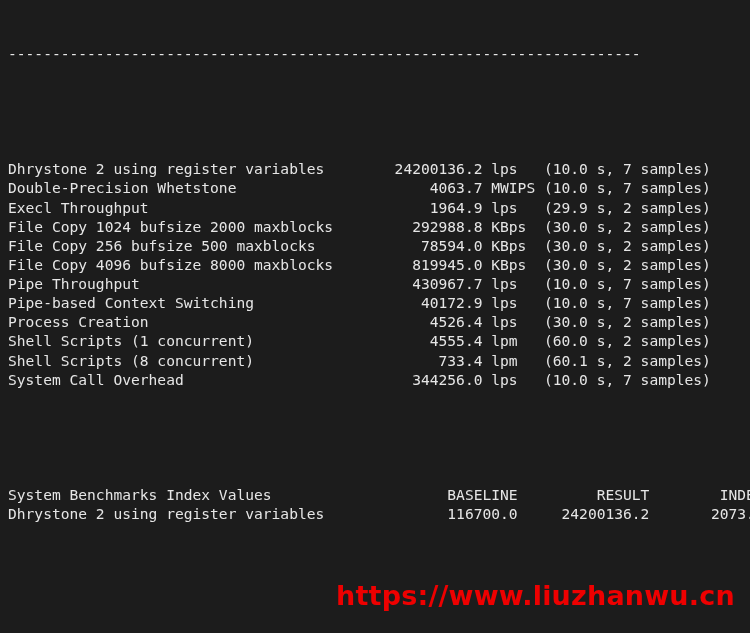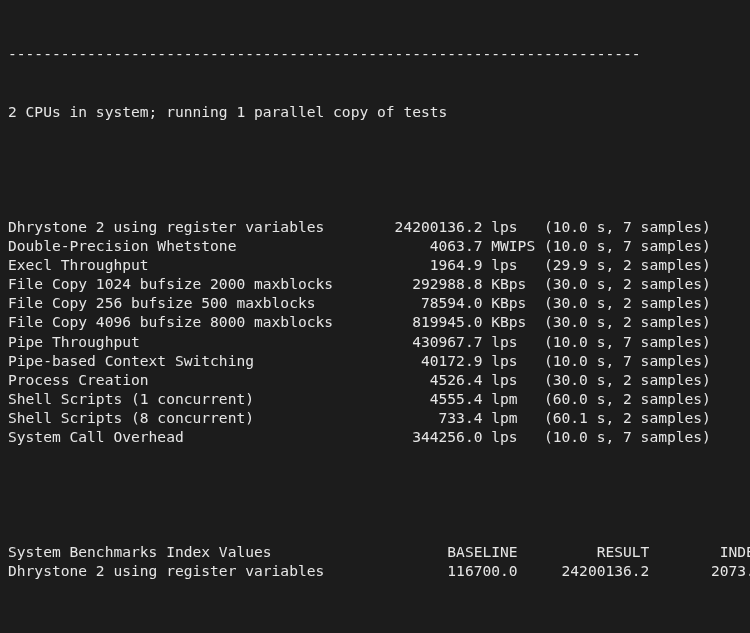--- a/index.html
+++ b/index.html
@@ -46,18 +46,18 @@
     letter-spacing: 0.2px;
     white-space: pre;
     pointer-events: none;
   }
 </style>
 </head>
 <body>
 
 <div id="terminal">
   <div class="line">------------------------------------------------------------------------</div>
-  <div class="line">2 CPUs in system; running 1 parallel copy of tests</div>
   <div class="blank"></div>
   <div id="tests-block"><div class="line">Dhrystone 2 using register variables        24200136.2 lps   (10.0 s, 7 samples)</div><div class="line">Double-Precision Whetstone                      4063.7 MWIPS (10.0 s, 7 samples)</div><div class="line">Execl Throughput                                1964.9 lps   (29.9 s, 2 samples)</div><div class="line">File Copy 1024 bufsize 2000 maxblocks         292988.8 KBps  (30.0 s, 2 samples)</div><div class="line">File Copy 256 bufsize 500 maxblocks            78594.0 KBps  (30.0 s, 2 samples)</div><div class="line">File Copy 4096 bufsize 8000 maxblocks         819945.0 KBps  (30.0 s, 2 samples)</div><div class="line">Pipe Throughput                               430967.7 lps   (10.0 s, 7 samples)</div><div class="line">Pipe-based Context Switching                   40172.9 lps   (10.0 s, 7 samples)</div><div class="line">Process Creation                                4526.4 lps   (30.0 s, 2 samples)</div><div class="line">Shell Scripts (1 concurrent)                    4555.4 lpm   (60.0 s, 2 samples)</div><div class="line">Shell Scripts (8 concurrent)                     733.4 lpm   (60.1 s, 2 samples)</div><div class="line">System Call Overhead                          344256.0 lps   (10.0 s, 7 samples)</div></div>
   <div class="blank"></div>
   <div id="index-block"><div class="line">System Benchmarks Index Values                    BASELINE         RESULT        INDEX</div><div class="line">Dhrystone 2 using register variables              116700.0     24200136.2       2073.7</div></div>
+  <div class="watermark">https://www.liuzhanwu.cn</div>
 </div>
 
 </body></html>

